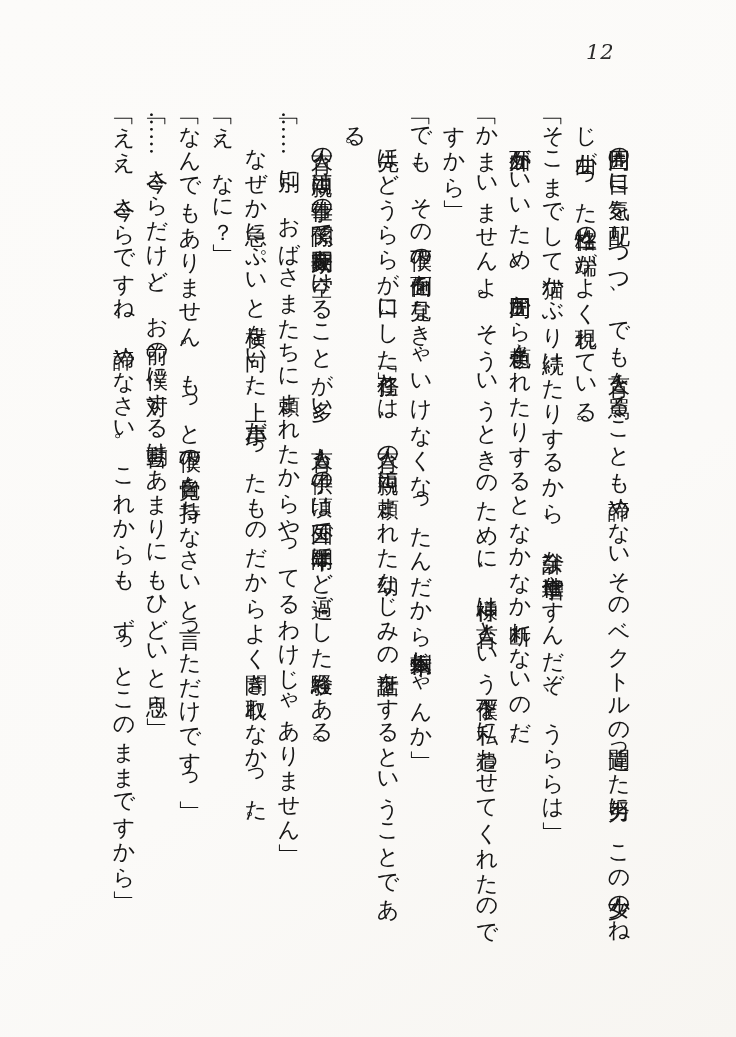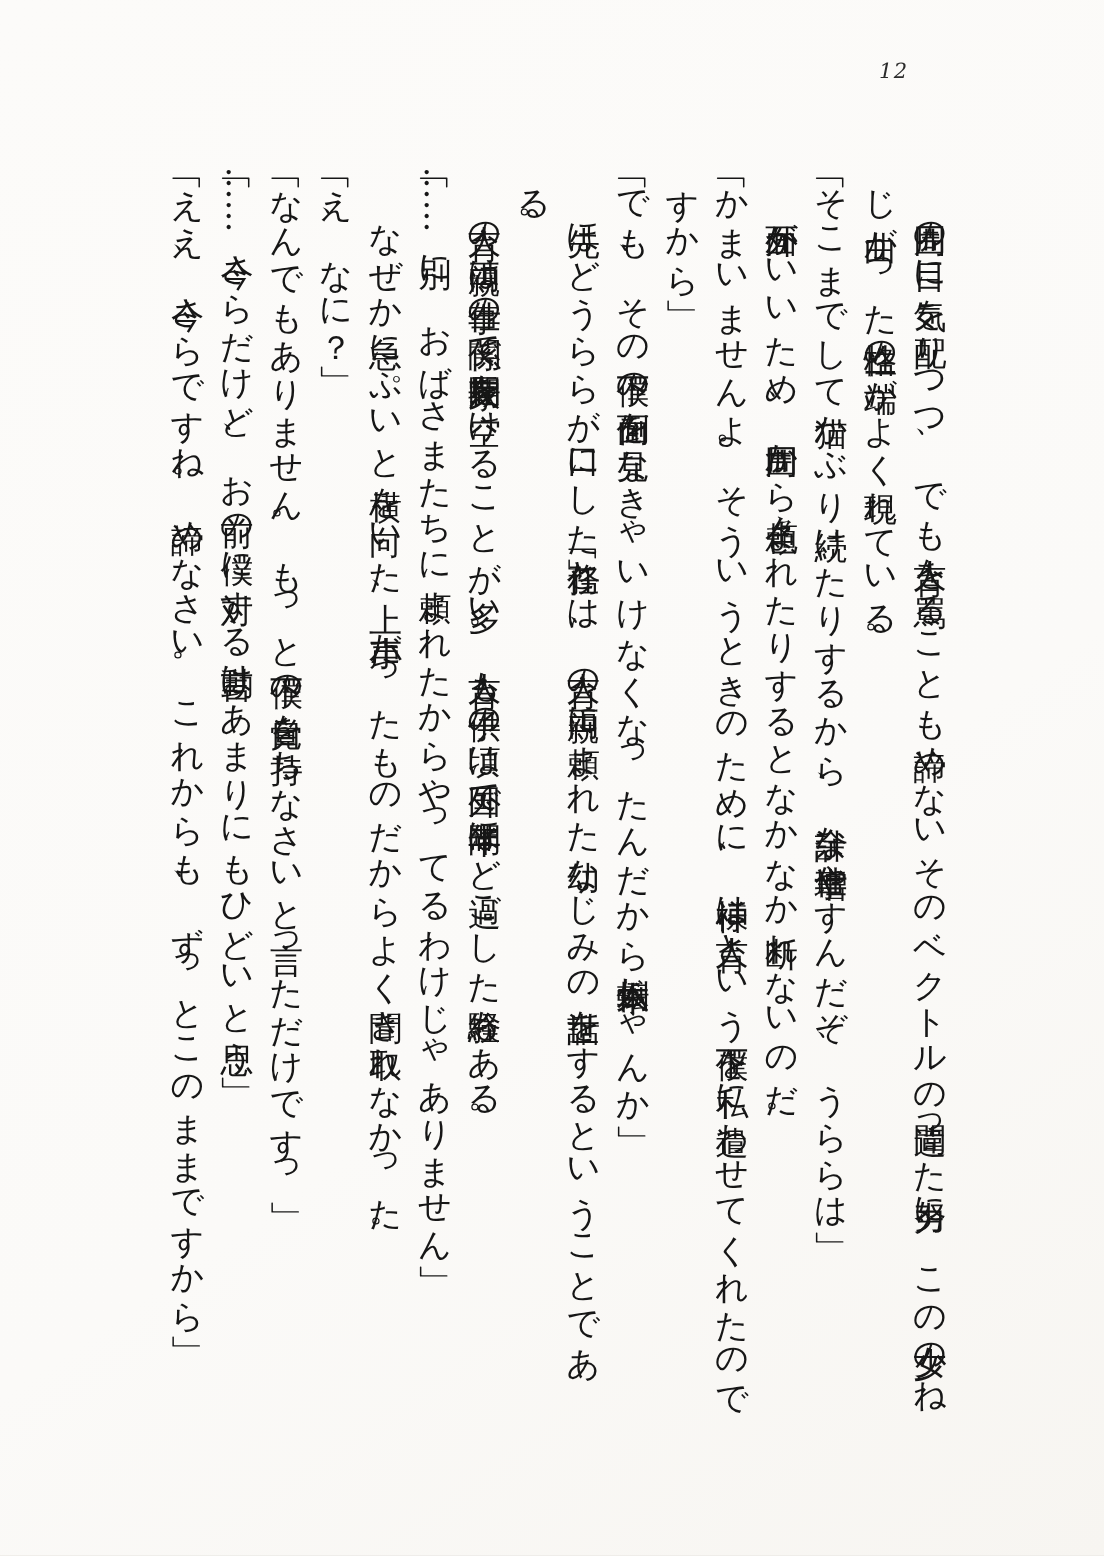--- a/index.html
+++ b/index.html
@@ -13,21 +13,21 @@
     height: 1037px;
     background: linear-gradient(145deg, #fcfbf9 0%, #fbfaf8 60%, #f7f5f1 100%);
     overflow: hidden;
     font-family: "DejaVu Serif", "Liberation Serif", serif;
     color: #161616;
   }
   .page-number {
     position: absolute;
     left: 586px;
     top: 40px;
-    font-size: 14px;
+    font-size: 21px;
     font-style: italic;
     letter-spacing: 1px;
     color: #2b2b2b;
   }
   .text-block {
     position: absolute;
     top: 111px;
     right: 100px;
     width: 562px;
     height: 838px;

